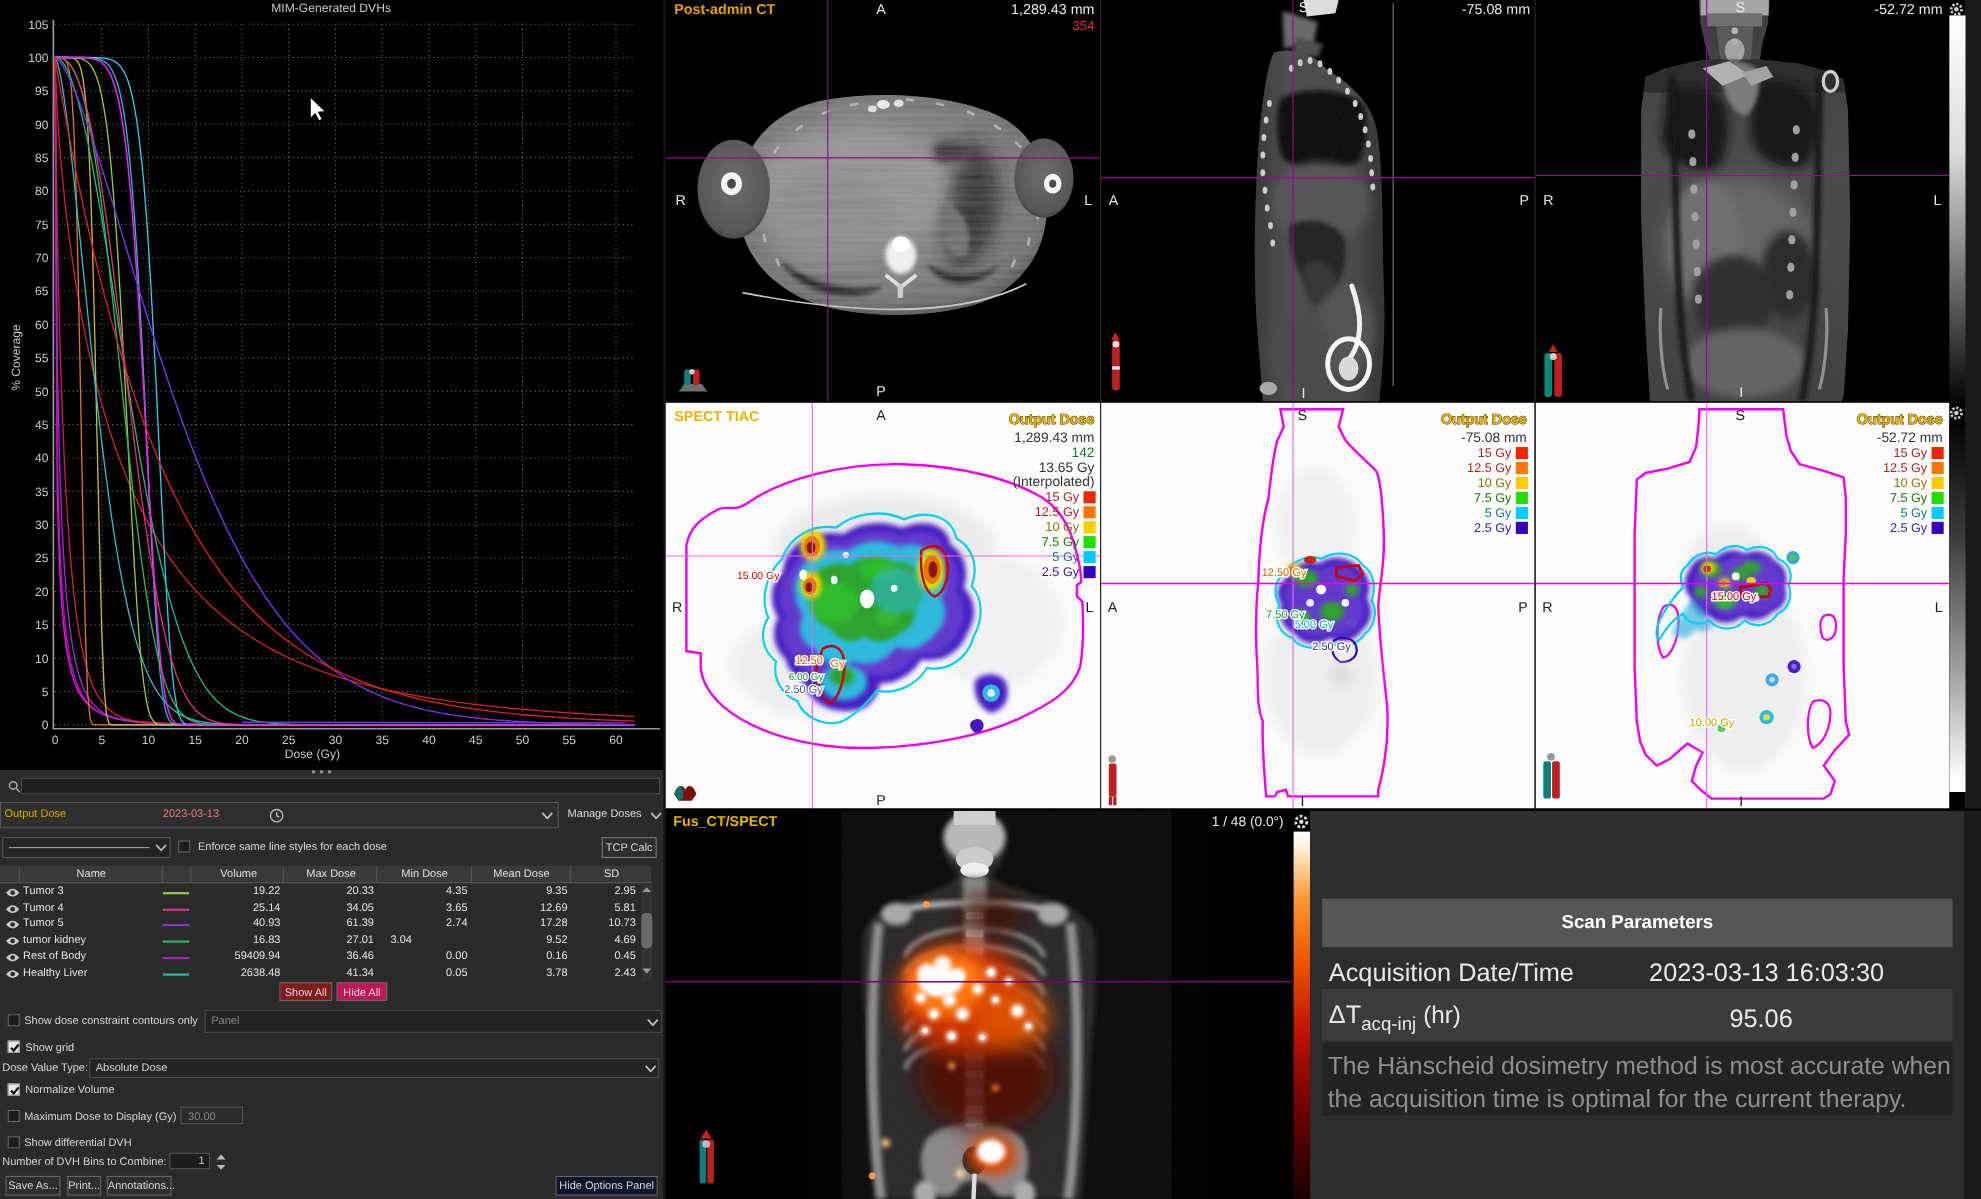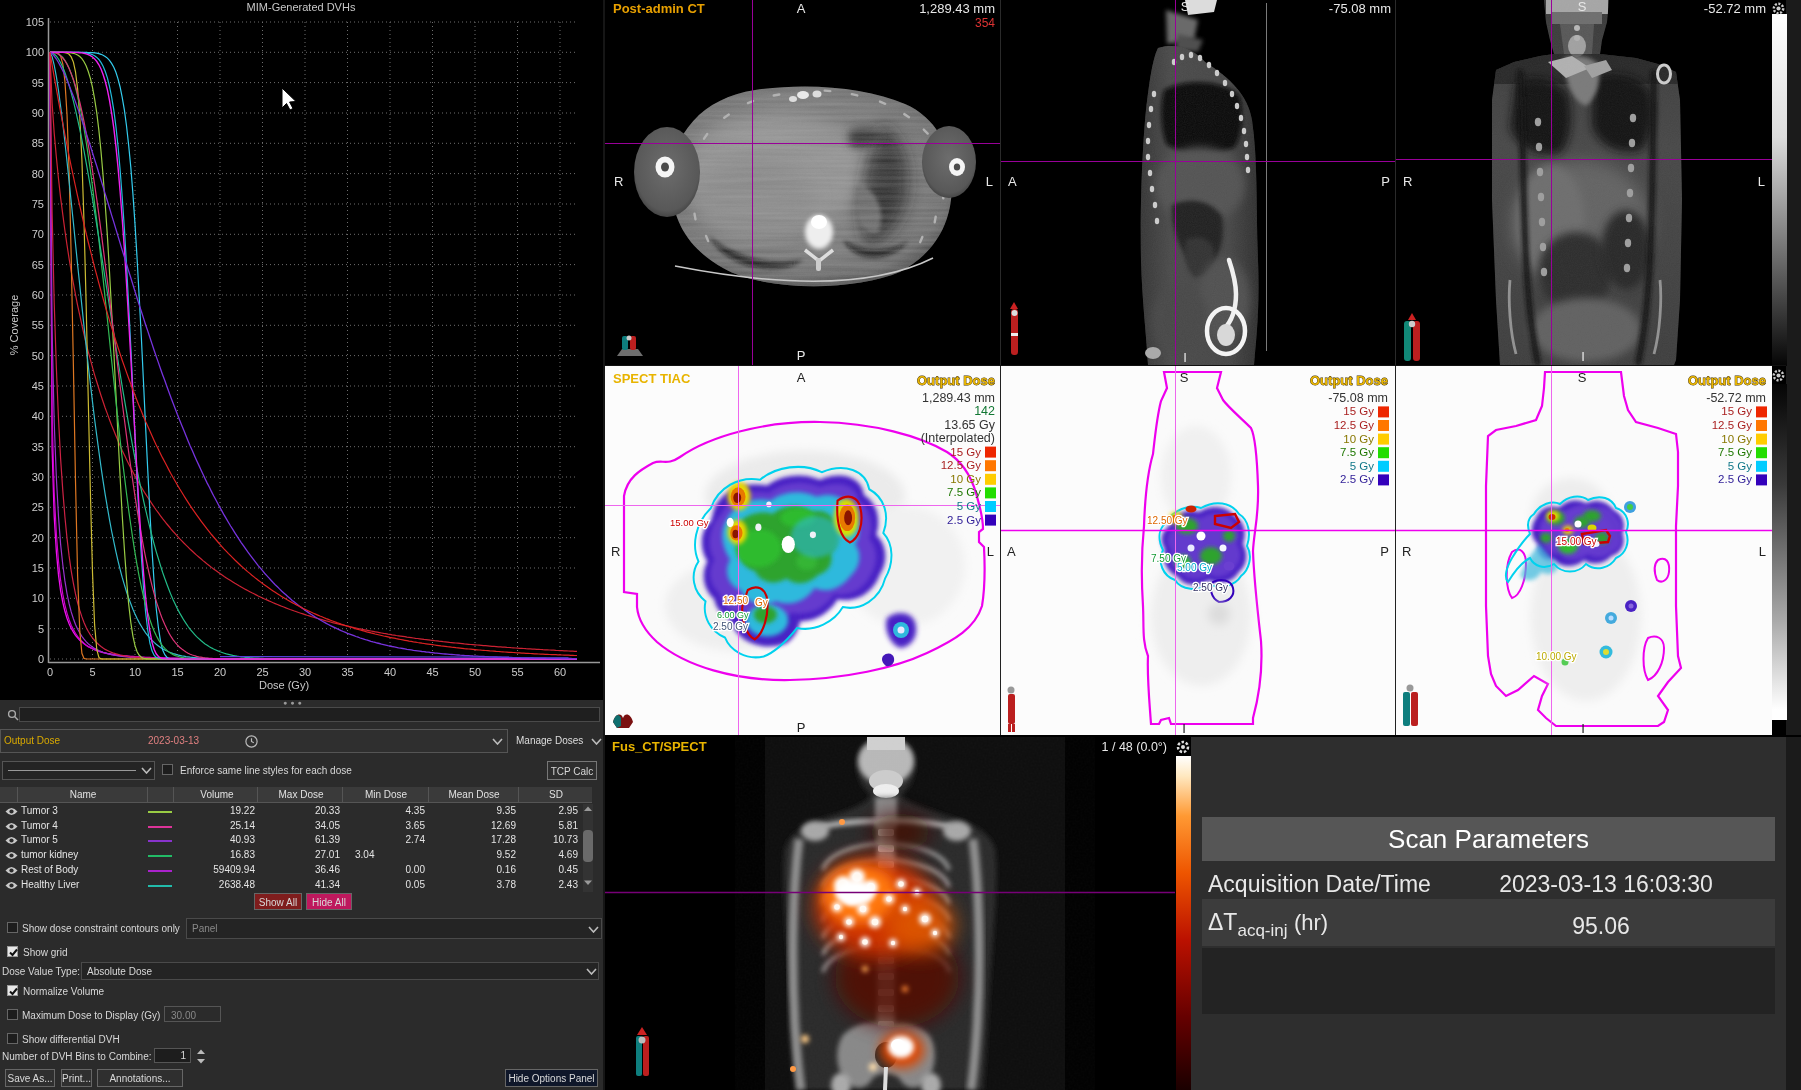--- a/index.html
+++ b/index.html
@@ -249,21 +249,21 @@
       <div style="position:absolute;left:22px;top:334px">Show differential DVH</div>
       <div style="position:absolute;left:2px;top:351px">Number of DVH Bins to Combine:</div>
       <div style="position:absolute;left:154px;top:348px;width:37px;height:15px;background:#1d1d1d;border:1px solid #555"></div>
       <div style="position:absolute;left:158px;top:350px;width:28px;text-align:right">1</div>
       <svg style="position:absolute;left:195px;top:348px" width="12" height="17" viewBox="0 0 12 17">
         <path d="M2 6 L6 1.5 L10 6 Z" fill="#bbb"></path>
         <path d="M2 11 L6 15.5 L10 11 Z" fill="#bbb"></path>
       </svg>
       <div style="position:absolute;left:5px;top:369px;width:50px;height:18px;background:#2f2f2f;border:1px solid #666;text-align:center;line-height:18px">Save As...</div>
       <div style="position:absolute;left:61px;top:369px;width:31px;height:18px;background:#2f2f2f;border:1px solid #666;text-align:center;line-height:18px">Print...</div>
-      <div style="position:absolute;left:97px;top:369px;width:86px;height:18px;background:#2f2f2f;border:1px solid #666;text-align:center;line-height:18px">Annotations...</div>
+      <div style="position:absolute;left:97px;top:369px;width:59px;height:18px;background:#2f2f2f;border:1px solid #666;text-align:center;line-height:18px">Annotations...</div>
       <div style="position:absolute;left:505px;top:369px;width:93px;height:18px;background:#0f172a;border:1px solid #666;text-align:center;line-height:18px">Hide Options Panel</div>
     </div>
     <svg style="position:absolute;left:605px;top:0px;background:#000" width="395" height="365" viewBox="0 0 395 365">
       <filter id="streak" x="-10%" y="-10%" width="120%" height="120%">
         <feTurbulence type="fractalNoise" baseFrequency="0.010 0.30" numOctaves="2" seed="3" result="n"></feTurbulence>
         <feColorMatrix in="n" type="matrix" values="0 0 0 0 0.5  0 0 0 0 0.5  0 0 0 0 0.5  0 0 0 0.55 0"></feColorMatrix>
       </filter>
       <filter id="ctnoise" x="-10%" y="-10%" width="120%" height="120%">
         <feTurbulence type="fractalNoise" baseFrequency="0.9" numOctaves="2" seed="7" result="n"></feTurbulence>
         <feColorMatrix in="n" type="matrix" values="0 0 0 0 0.5  0 0 0 0 0.5  0 0 0 0 0.5  0 0 0 0.4 0"></feColorMatrix>
@@ -842,27 +842,28 @@
       <text x="7" y="14" fill="#e8b400" font-size="13" text-anchor="start" font-weight="bold" font-family="Liberation Sans, sans-serif">Fus_CT/SPECT</text>
       <text x="562" y="14" fill="#e8e8e8" font-size="12.5" text-anchor="end" font-weight="normal" font-family="Liberation Sans, sans-serif">1 / 48 (0.0°)</text>
       <g transform="translate(28,290)">
         <path d="M4 8 L9 0 L14 8 Z" fill="#cc2222"></path>
         <rect x="3" y="9" width="6" height="40" rx="2" fill="#0e7e7e"></rect>
         <rect x="10" y="9" width="6" height="40" rx="2" fill="#bb1f1f"></rect>
         <circle cx="9" cy="13" r="3.5" fill="#bbb"></circle>
       </g>
     </svg>
     <div style="position:absolute;left:1191px;top:737px;width:595px;height:353px;background:#2e2e2e;font-family:'Liberation Sans',sans-serif;color:#e8e8e8">
-      <div style="position:absolute;left:11px;top:80px;width:573px;height:44px;background:#565656;text-align:center;line-height:44px;font-size:26px;font-weight:normal;color:#fff">Scan Parameters</div>
+      <div style="position:absolute;left:11px;top:80px;width:573px;height:44px;background:#565656;text-align:center;line-height:44px;font-size:17px;font-weight:bold;color:#fff">Scan Parameters</div>
       <div style="position:absolute;left:17px;top:134px;font-size:23px">Acquisition Date/Time</div>
       <div style="position:absolute;left:280px;top:134px;width:270px;text-align:center;font-size:23px;white-space:nowrap">2023-03-13 16:03:30</div>
       <div style="position:absolute;left:11px;top:162px;width:573px;height:47px;background:#3c3c3c"></div>
       <div style="position:absolute;left:17px;top:172px;font-size:23px">ΔT<span style="font-size:17px;vertical-align:-6px">acq-inj</span> <span style="font-size:22px">(hr)</span></div>
       <div style="position:absolute;left:290px;top:176px;width:240px;text-align:center;font-size:23px">95.06</div>
       <div style="position:absolute;left:11px;top:211px;width:573px;height:66px;background:#232323"></div>
+      <div style="position:absolute;left:16px;top:217px;font-size:22.5px;color:#8f8f8f;line-height:30px;white-space:nowrap">The Hänscheid dosimetry method is most accurate when<br>the acquisition time is optimal for the current therapy.</div>
     </div>
     <svg style="position:absolute;left:1772px;top:0" width="15" height="366" viewBox="0 0 15 366">
       <defs>
         <linearGradient id="g1" x1="0" y1="0" x2="0" y2="1">
           <stop offset="0" stop-color="#ffffff"></stop>
           <stop offset="0.35" stop-color="#dcdcdc"></stop>
           <stop offset="0.7" stop-color="#6a6a6a"></stop>
           <stop offset="1" stop-color="#050505"></stop>
         </linearGradient>
       </defs>

